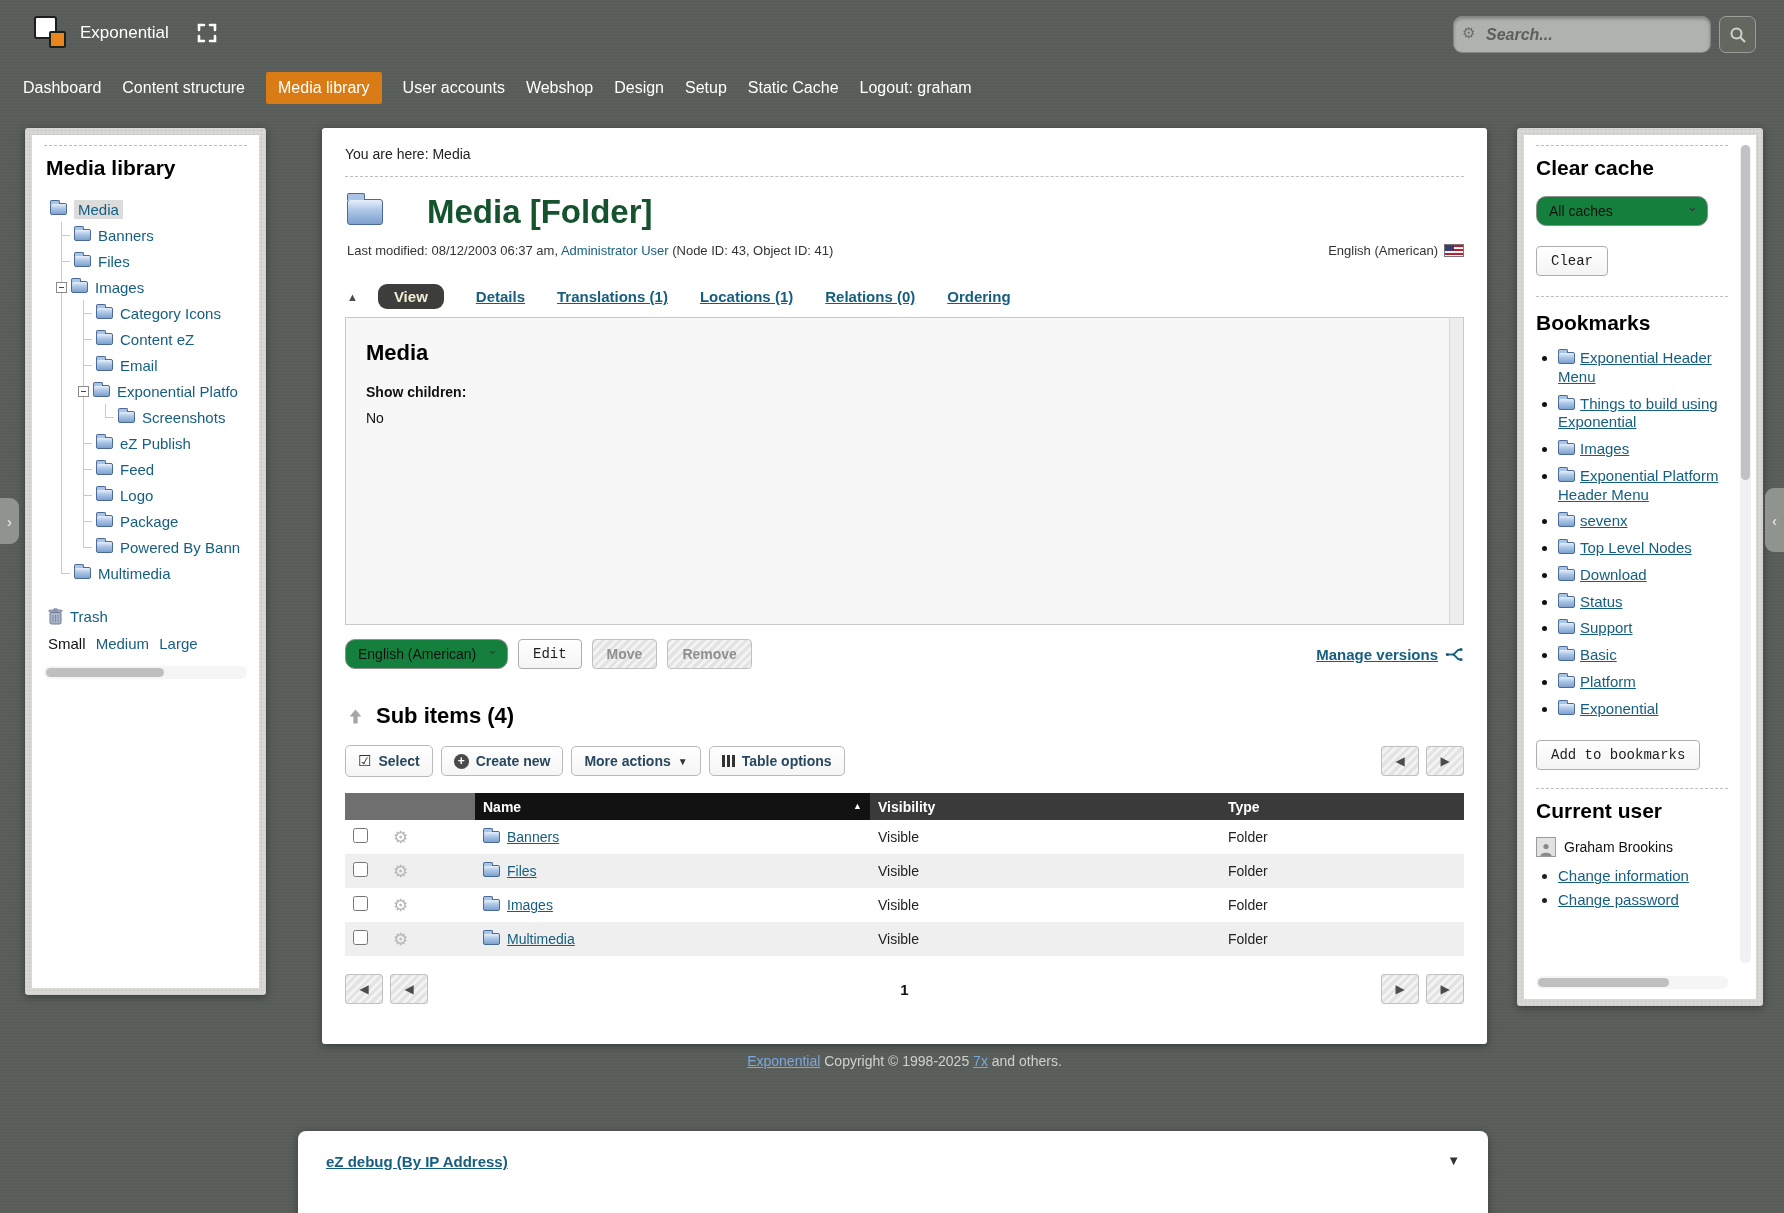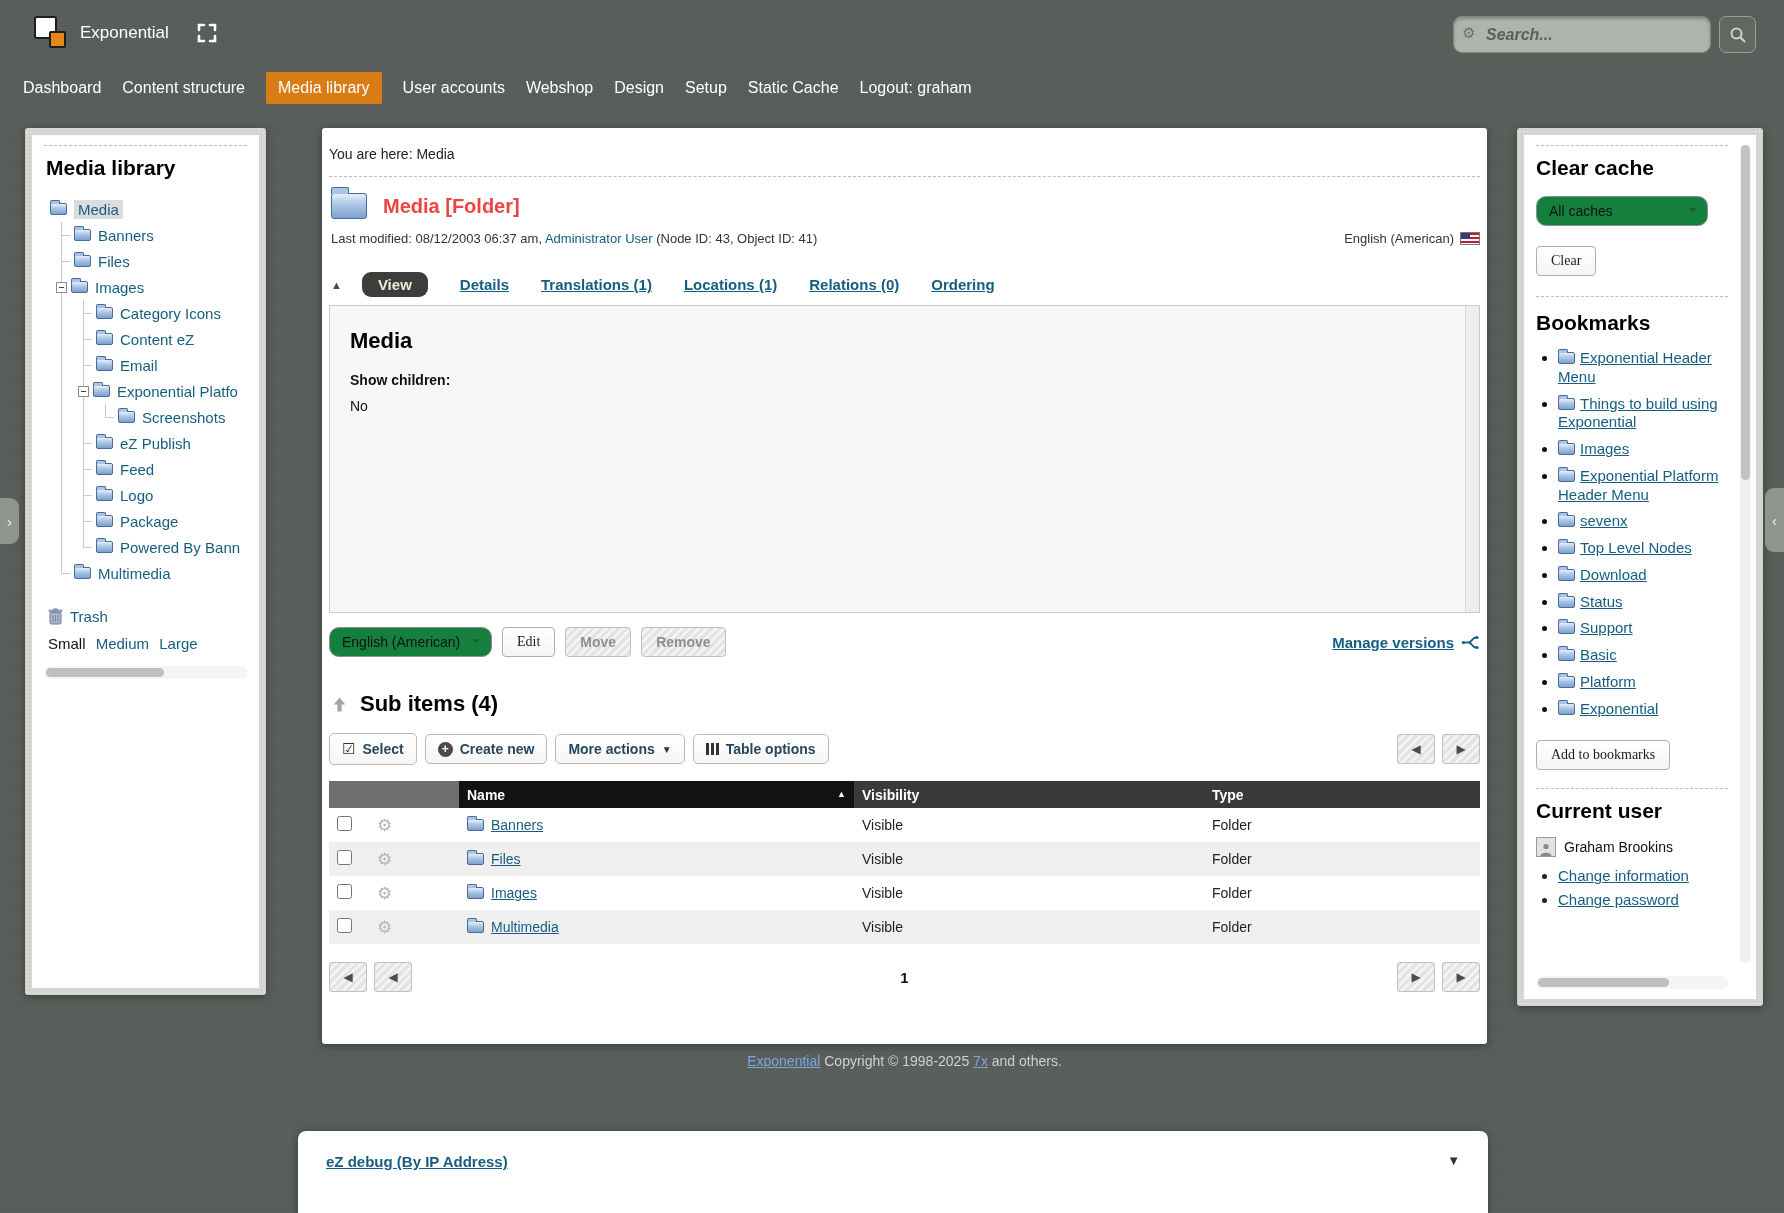--- a/index.html
+++ b/index.html
@@ -56,21 +56,21 @@
                repeating-linear-gradient(0deg, rgba(0,0,0,.035) 0 1px, transparent 1px 4px);
   }
   .panel-inner { position:relative; background:#fff; width:100%; height:100%; padding:10px 12px; overflow:hidden; }
   .dashed-sep { border-top:1px dashed #bdbdbd; }
 
   .left-frame  { left:25px;  top:128px; width:241px; height:867px; }
   .right-frame { left:1517px; top:128px; width:246px; height:878px; }
 
   .main-panel {
     position:absolute; left:322px; top:128px; width:1165px; height:916px;
-    background:#fff; border-radius:3px; padding:18px 7px;
+    background:#fff; border-radius:3px; padding:18px 23px;
     box-shadow:0 2px 8px rgba(0,0,0,.35);
   }
 
   h2.sec { font-size:21px; font-weight:bold; color:#000; }
 
   
   .lp-title { margin:10px 0 16px 2px; }
   .tree { position:relative; font-size:15px; }
   .trow { height:26px; display:flex; align-items:center; }
   .trow a { color:#155e80; text-decoration:none; cursor:pointer; }
@@ -99,21 +99,21 @@
   .sizes-row { margin:10px 0 0 4px; font-size:15px; color:#111; }
   .sizes-row a { color:#155e80; margin-left:6px; }
 
   .hscroll { margin-top:14px; height:13px; background:#f5f5f5; border-radius:6px; position:relative; }
   .hscroll .thumb { position:absolute; left:2px; top:2px; height:9px; background:#bfbfbf; border-radius:5px; }
 
   
   .crumb { font-size:14px; color:#222; }
   .main-sep { margin:14px 0 16px; }
   .title-row { display:flex; align-items:center; gap:16px; margin-left:2px; }
-  .title-row h1 { font-size:20px; font-weight:bold; color:#ef4444; }
+  .title-row h1 { font-size:33px; font-weight:bold; color:#14532d;margin-left:28px; }
   .meta-row { display:flex; justify-content:space-between; align-items:center; margin:12px 0 0 2px; font-size:13px; color:#333; }
   .meta-row a { color:#155e80; }
   .lang { display:flex; align-items:center; gap:6px; }
   .usflag { width:20px; height:13px; border:1px solid #777; position:relative; flex:none;
     background:repeating-linear-gradient(180deg,#b22234 0 2px,#f5f5f5 2px 4px); }
   .usflag::before { content:""; position:absolute; left:0; top:0; width:9px; height:6px; background:#3c3b6e; }
 
   .tabs-row { display:flex; align-items:center; gap:32px; margin:26px 0 8px 2px; }
   .tab-caret { color:#4a4a4a; font-size:11px; margin-right:-12px; cursor:pointer; }
   .tab-active { background:#3d3d3b; color:#f2ecd4; font-weight:bold; font-size:15px;
@@ -128,21 +128,21 @@
 
   .actions-row { display:flex; align-items:center; gap:10px; margin-top:14px; }
   .selwrap { position:relative; display:inline-block; }
   .selwrap select {
     appearance:none; -webkit-appearance:none;
     font-family:"Liberation Sans",sans-serif; font-size:14px; color:#111;
     background:#15803d; border:1px solid #8f8f8f; border-radius:10px;
     padding:6px 30px 6px 12px; cursor:pointer; outline:none;
   }
   .selwrap::after { content:"\2304"; position:absolute; right:10px; top:3px; font-size:13px; color:#333; pointer-events:none; }
-  .btn { font-family:Liberation Serif, serif; font-size:14px; color:#1c1c1c;
+  .btn { font-family:Liberation Mono, monospace; font-size:14px; color:#1c1c1c;
     background:linear-gradient(#fff,#f4f4f4); border:1px solid #aeaeae; border-radius:4px;
     padding:6px 14px; cursor:pointer; }
   .btn-dis { background:repeating-linear-gradient(135deg,#e3e3e3 0 3px,#f3f3f3 3px 6px);
     color:#8f8f8f; font-weight:bold; border:1px solid #c0c0c0; border-radius:4px; padding:6px 14px; font-size:14px; }
   .spacer { flex:1; }
   .mv-link { display:flex; align-items:center; gap:7px; color:#155e80; font-weight:bold; font-size:15px;
     text-decoration:underline; cursor:pointer; }
 
   .subitems-head { display:flex; align-items:center; gap:12px; margin:34px 0 0 2px; }
   .subitems-head h2 { font-size:22px; color:#000; }

